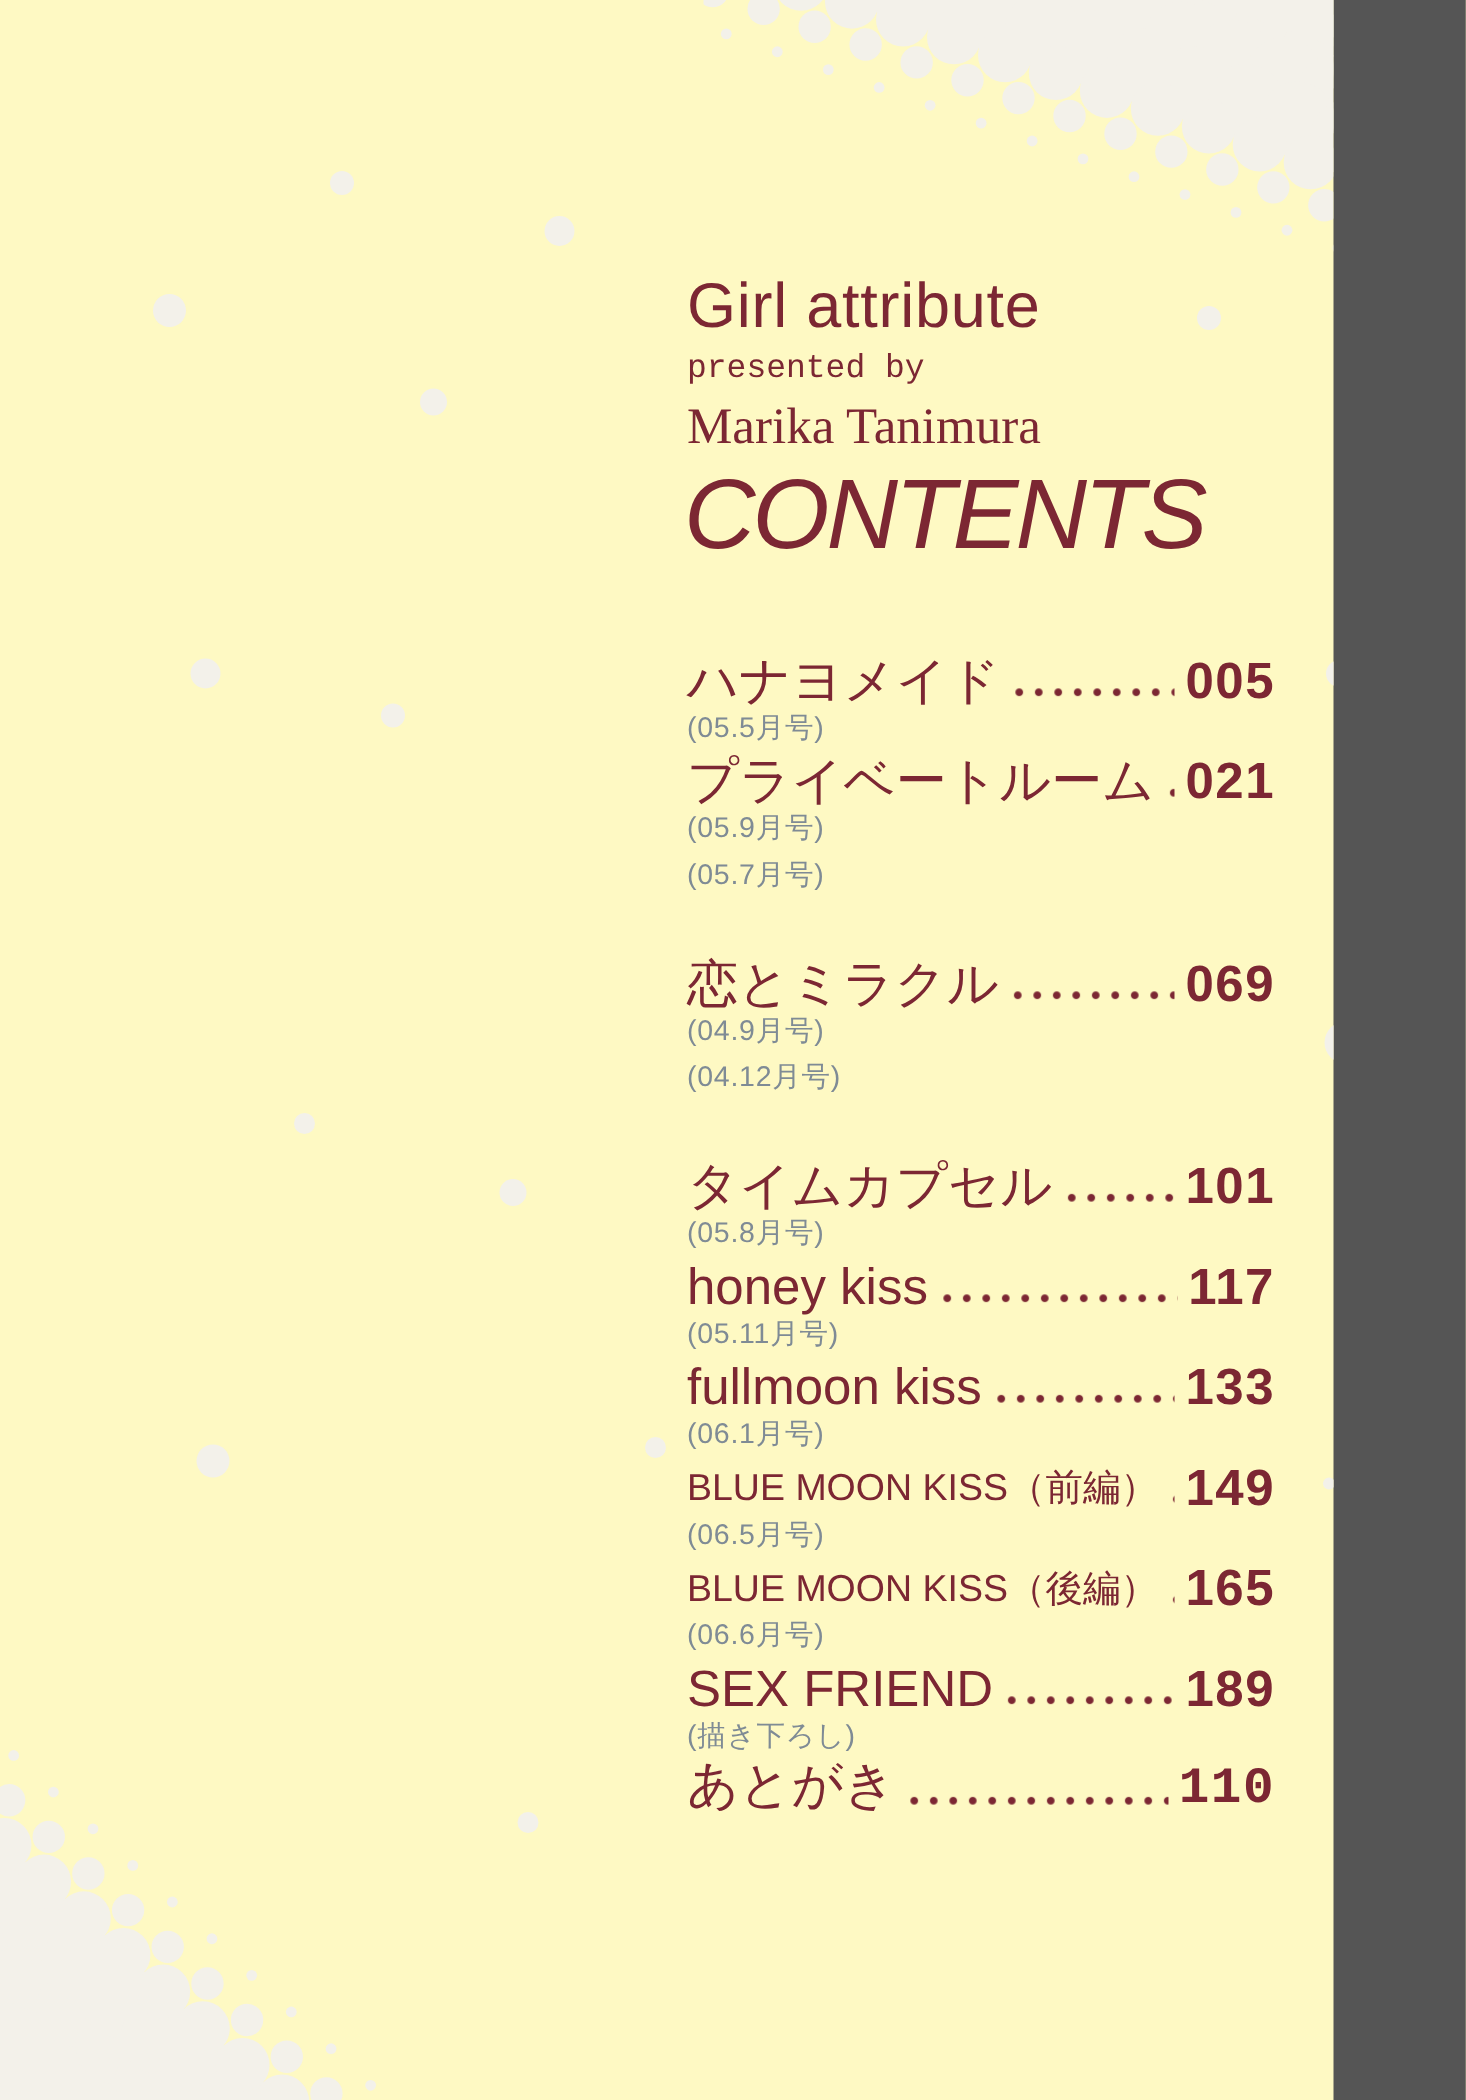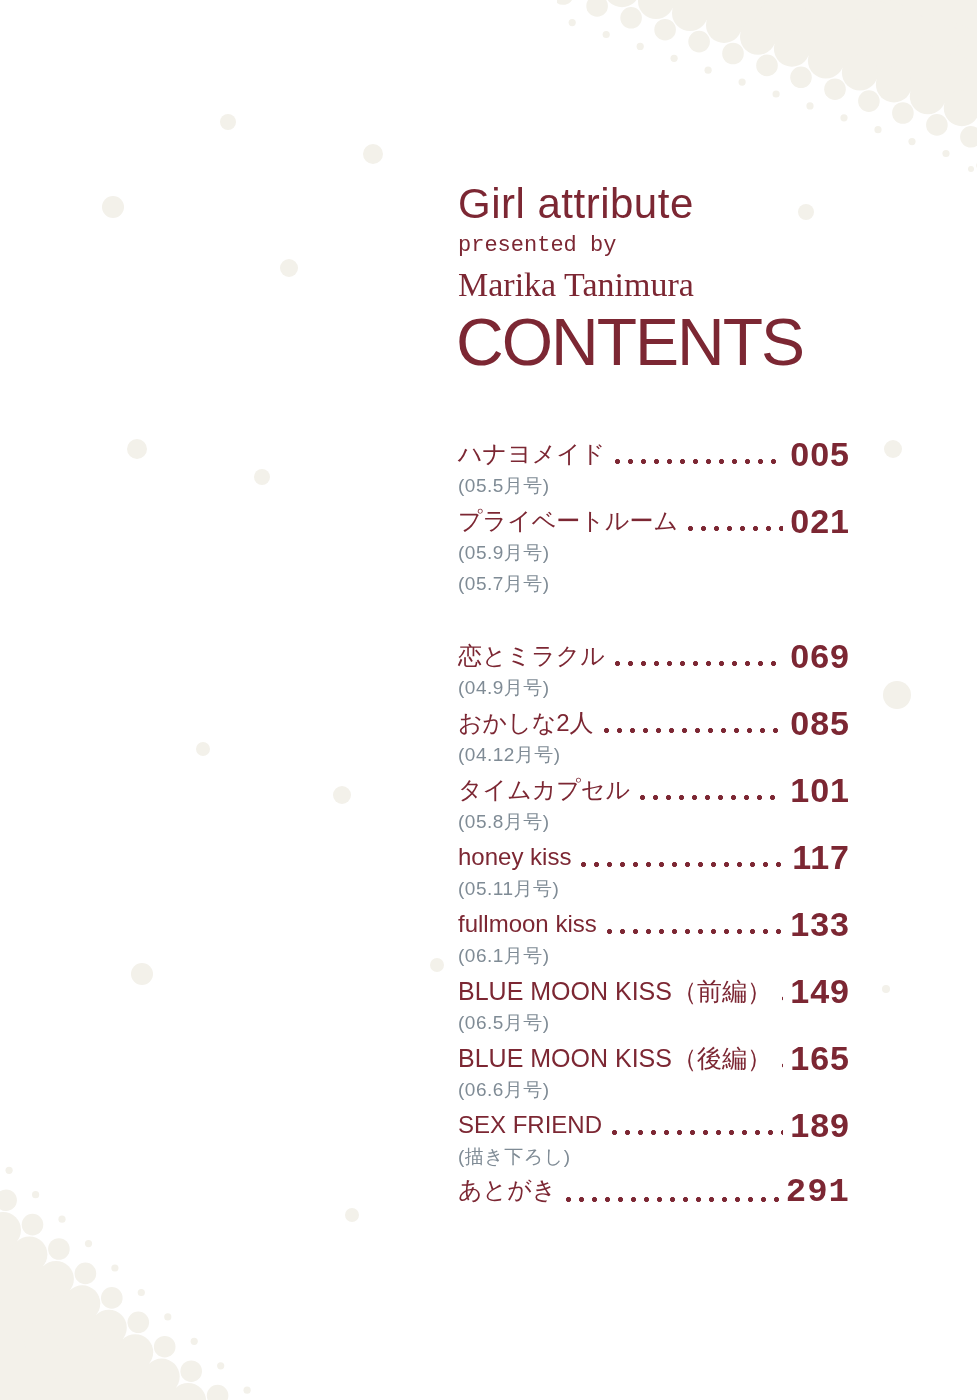--- a/index.html
+++ b/index.html
@@ -1,47 +1,47 @@
 <!DOCTYPE html>
 <html><head>
 <meta charset="utf-8">
 <style>
   html,body{margin:0;padding:0;background:#555;}
   .page{
     position:relative;
-    width:977px;height:1400px;
-    background:#ffffff;
+    width:889px;height:1400px;
+    background:#fef9c3;
     overflow:hidden;
     font-family:"Liberation Sans", sans-serif;
   }
   .layer{position:absolute;pointer-events:none;}
   #dots{left:0;top:0;}
   #corner-tr{top:0;right:0;}
   #corner-bl{bottom:0;left:0;}
 
   
   .header{
     position:absolute;left:458px;top:180px;
     color:#7c2733;z-index:2;
   }
   .header .l1{font-size:42px;line-height:47px;letter-spacing:.5px;}
   .header .l2{font-size:22px;line-height:38px;font-family:Liberation Mono, monospace;}
   .header .l3{font-size:34px;line-height:40px;font-family:Liberation Serif, serif;}
   .header .heading{
     font-size:66px;line-height:70px;font-weight:normal;
-    letter-spacing:-2px;margin:2px 0 0 -2px;
+    letter-spacing:-2px;margin:2px 0 0 -2px;font-style:italic;
   }
 
   
   .toc{position:absolute;left:458px;top:436px;width:392px;z-index:2;}
   .toc-entry{height:67px;}
   .toc-entry.last{height:auto;font-family:Liberation Mono, monospace;}
   .row{display:flex;align-items:flex-start;color:#7c2733;}
   .t{
-    font-size:24px;line-height:36px;white-space:nowrap;
+    font-size:34px;line-height:36px;white-space:nowrap;
     flex:0 0 auto;letter-spacing:0;
   }
   .toc-entry.long .t{font-size:25px;}
   .leader{
     flex:1 1 auto;min-width:4px;height:36px;margin:0 7px 0 4px;
     background-image:radial-gradient(circle, #7c2733 2.2px, rgba(124,39,51,0) 2.9px);
     background-size:13px 13px;
     background-repeat:repeat-x;
     background-position:left 2px top 19px;
   }
@@ -242,25 +242,20 @@
     <div class="toc-entry">
       <div class="row">
         <span class="t">恋とミラクル</span>
         <span class="leader"></span>
         <span class="num">069</span>
       </div>
       <div class="sub">(04.9月号)</div>
     </div>
 
     <div class="toc-entry">
-      <div class="row">
-        <span class="t">おかしな2人</span>
-        <span class="leader"></span>
-        <span class="num">085</span>
-      </div>
       <div class="sub">(04.12月号)</div>
     </div>
 
     <div class="toc-entry">
       <div class="row">
         <span class="t">タイムカプセル</span>
         <span class="leader"></span>
         <span class="num">101</span>
       </div>
       <div class="sub">(05.8月号)</div>
@@ -308,20 +303,20 @@
         <span class="leader"></span>
         <span class="num">189</span>
       </div>
       <div class="sub">(描き下ろし)</div>
     </div>
 
     <div class="toc-entry last">
       <div class="row">
         <span class="t">あとがき</span>
         <span class="leader"></span>
-        <span class="num">291</span>
+        <span class="num">110</span>
       </div>
       <div class="sub"></div>
     </div>
 
   </div>
 
 </div>
 
 </body></html>

